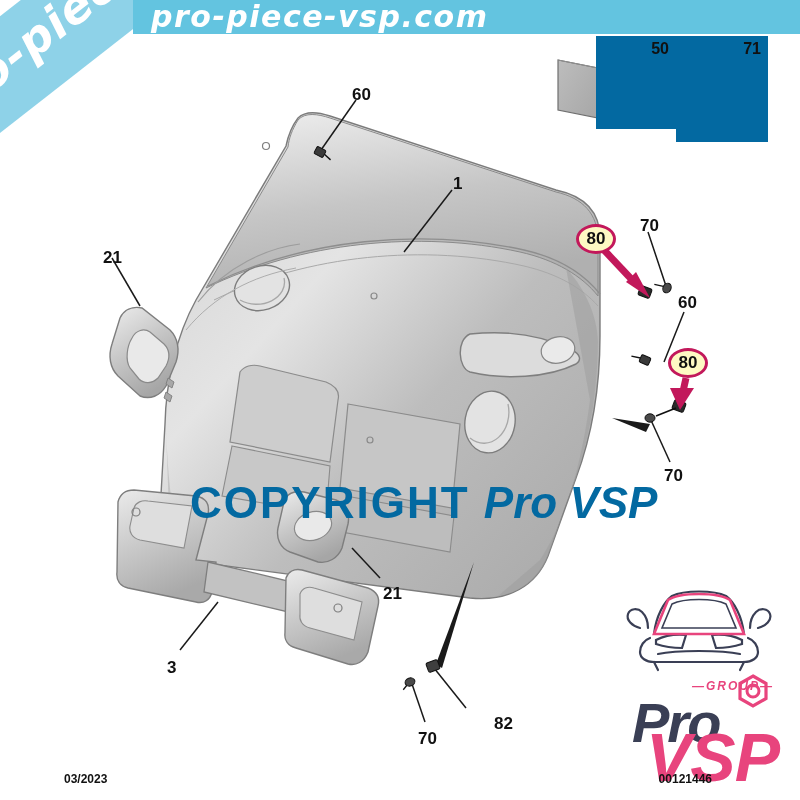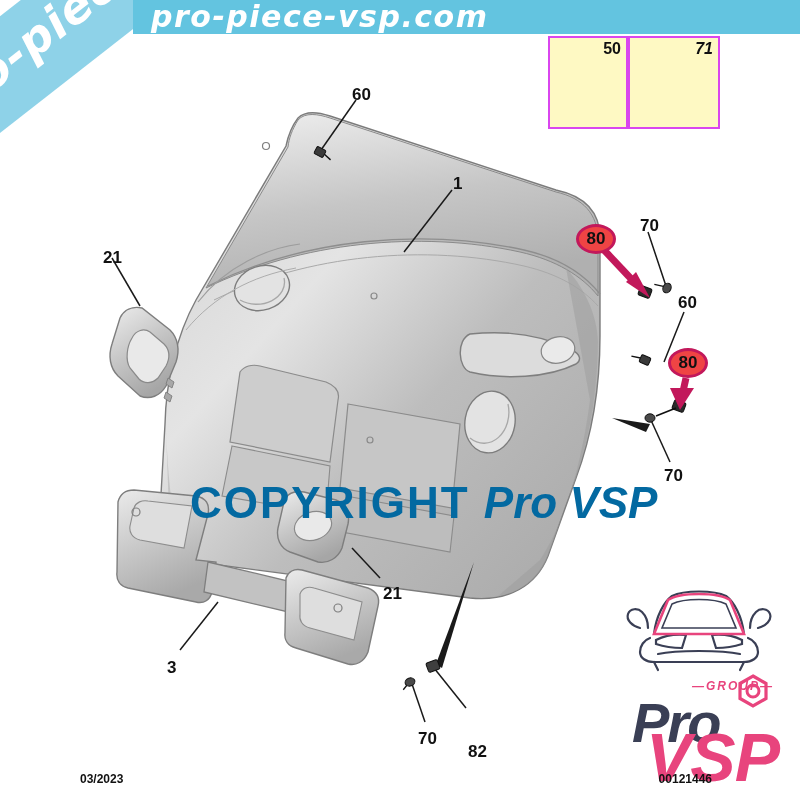--- a/index.html
+++ b/index.html
@@ -51,58 +51,59 @@
     position:absolute;left:190px;top:478px;
     font-size:44px;font-weight:bold;
     color:#0369a1;white-space:nowrap;
     letter-spacing:2px;
   }
   .wm-copy .pv{font-style:italic;letter-spacing:0;}
 
   
   .inset{
     position:absolute;top:36px;
-    border:2px solid #d946ef;
-    background:#fef9c3;
+    border:2px solid #0369a1;
+    background:#0369a1;
     box-sizing:border-box;
+    margin-left:48px;
   }
   #inset-50{left:548px;width:80px;height:93px;}
-  #inset-71{left:628px;width:92px;height:93px;font-style:italic;}
+  #inset-71{left:628px;width:92px;height:106px;}
   .inset-num{
     position:absolute;top:2px;right:5px;
     font-size:16px;font-weight:bold;color:#111;
   }
 
   
   .balloon{
     position:absolute;
     width:40px;height:30px;
     border:3px solid #c2185b;
     border-radius:50%;
-    background:#ef4444;
+    background:#fef9c3;
     box-sizing:border-box;
     display:flex;align-items:center;justify-content:center;
     font-size:17px;font-weight:bold;color:#111;
     z-index:6;
   }
 
   
   .lbl{
     position:absolute;
     font-size:17px;font-weight:bold;color:#111;
     white-space:nowrap;
     z-index:5;
   }
 
   
   .footer{
     position:absolute;bottom:14px;
     font-size:12px;font-weight:bold;color:#111;
   }
-  #footer-date{left:80px;}
+  #footer-date{left:64px;}
   #footer-ref{right:88px;}
 
   
   #logo{position:absolute;left:610px;top:578px;width:178px;height:180px;}
   .logo-group{
     position:absolute;left:82px;top:101px;
     font-size:12px;font-weight:bold;font-style:italic;
     color:#e8447d;letter-spacing:2px;
   }
   .logo-pro{
@@ -419,21 +420,21 @@
 
   <div class="lbl" style="left:352px;top:85px;">60</div>
   <div class="lbl" style="left:453px;top:174px;">1</div>
   <div class="lbl" style="left:103px;top:248px;">21</div>
   <div class="lbl" style="left:640px;top:216px;">70</div>
   <div class="lbl" style="left:678px;top:293px;">60</div>
   <div class="lbl" style="left:664px;top:466px;">70</div>
   <div class="lbl" style="left:383px;top:584px;">21</div>
   <div class="lbl" style="left:167px;top:658px;">3</div>
   <div class="lbl" style="left:418px;top:729px;">70</div>
-  <div class="lbl" style="left:468px;top:714px;margin-top:28px;">82</div>
+  <div class="lbl" style="left:494px;top:714px;">82</div>
 
   <div class="balloon" style="left:576px;top:224px;">80</div>
   <div class="balloon" style="left:668px;top:348px;">80</div>
 
   <div id="logo">
     <svg width="178" height="100">
       <g fill="none" stroke="#3a3f55" stroke-width="2.2" stroke-linecap="round">
         <path d="M44,56 C46,38 54,24 62,18 C74,12 104,12 116,18 C124,24 132,38 134,56"></path>
         <path d="M40,60 C34,62 30,68 30,74 C30,80 36,84 44,84 L134,84
                  C142,84 148,80 148,74 C148,68 144,62 138,60"></path>

